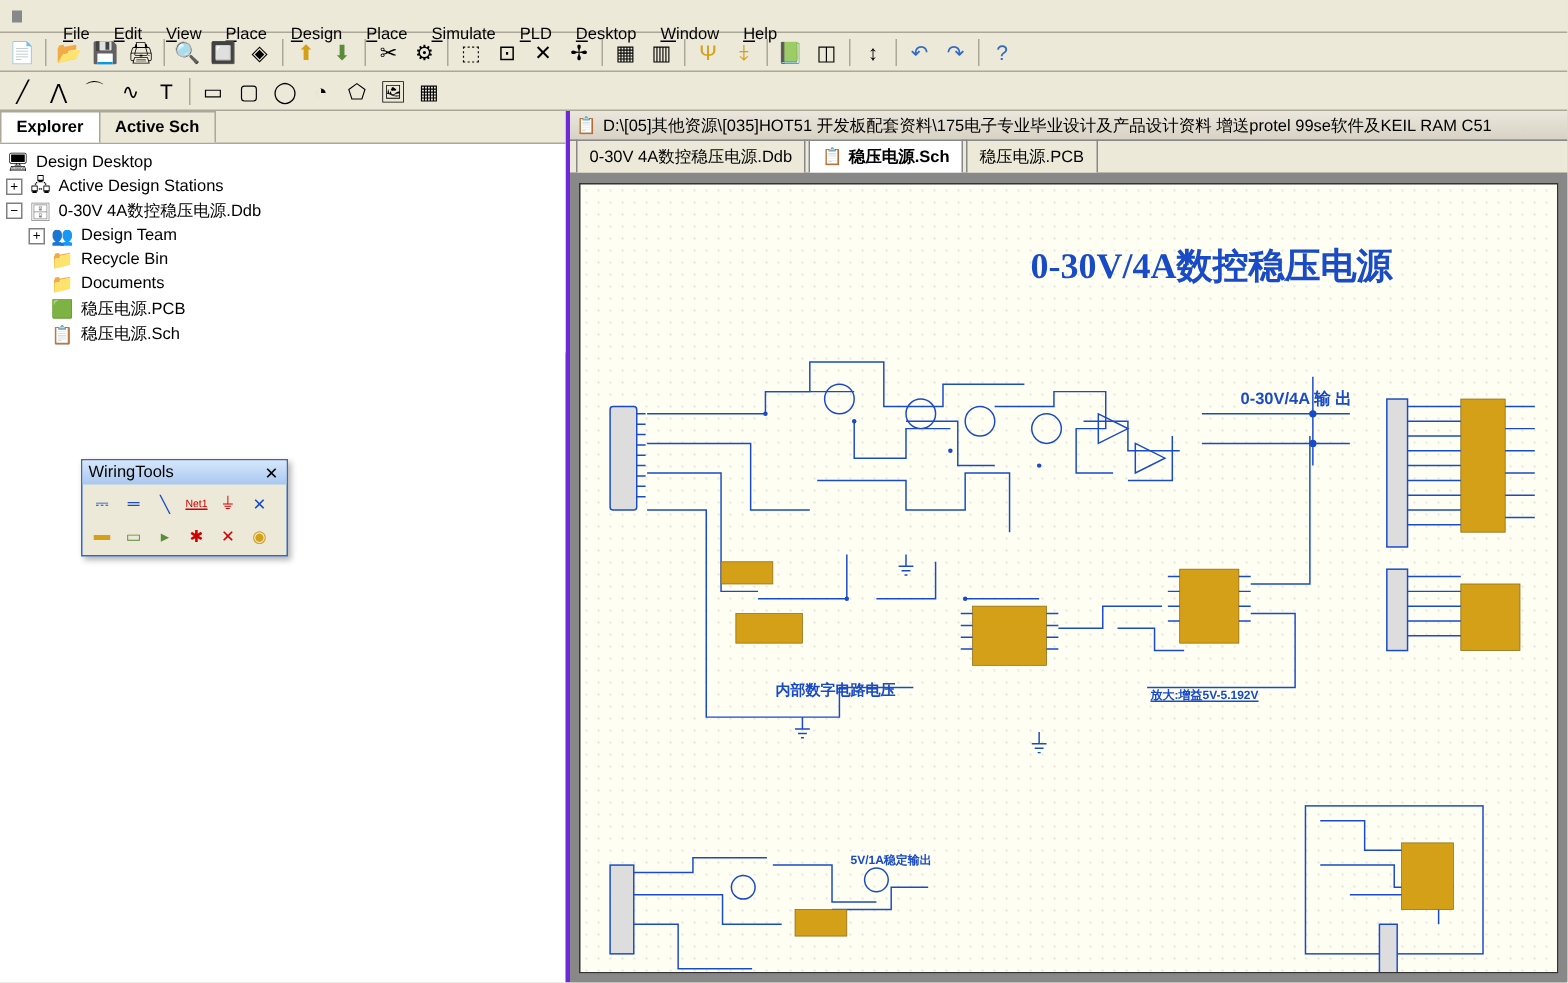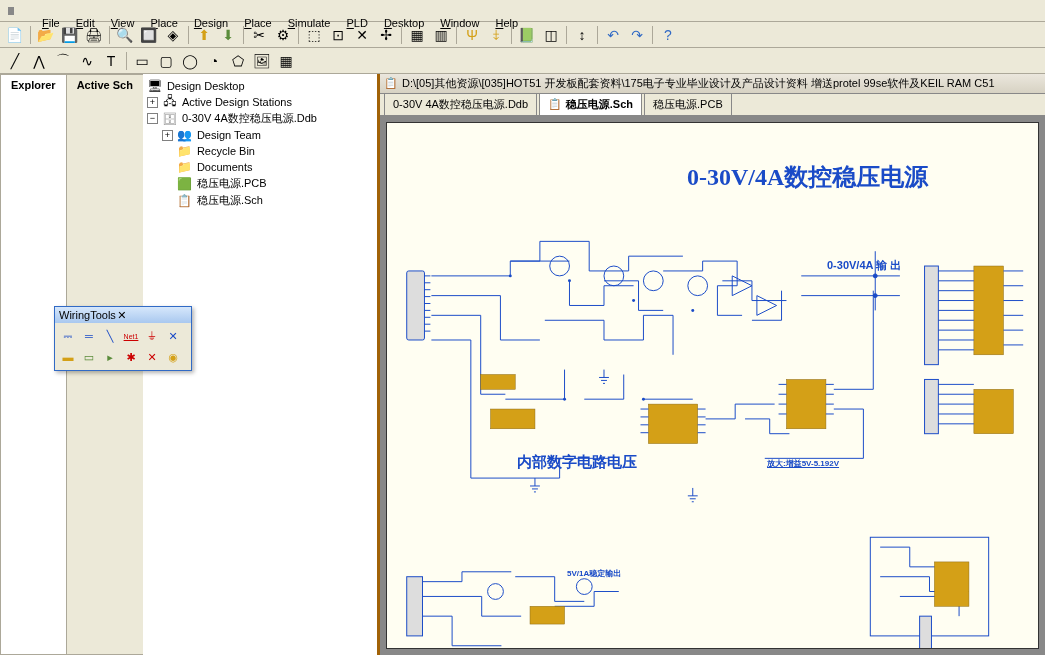--- a/index.html
+++ b/index.html
@@ -13,37 +13,37 @@
 
 
 .toolbar { background: #ece9d8; height: 26px; display: flex; align-items: center; padding: 2px 4px; border-bottom: 1px solid #aca899; gap: 2px; }
 .tb-btn { width: 22px; height: 22px; display: flex; align-items: center; justify-content: center; border: 1px solid transparent; cursor: pointer; font-size: 14px; }
 .tb-sep { width: 1px; height: 18px; background: #aca899; margin: 0 2px; }
 
 
 .main { display: flex; height: calc(100% - 74px); }
 
 
-.left-panel { width: 380px; background: white; border-right: 3px solid #a16207; display: flex; flex-direction: row; position: relative; }
+.left-panel { width: 380px; background: white; border-right: 3px solid #6d28d9; display: flex; flex-direction: column; position: relative; }
 .panel-tabs { display: flex; background: #ece9d8; border-bottom: 1px solid #aca899; }
 .panel-tab { padding: 4px 10px; border: 1px solid #aca899; border-bottom: none; background: white; margin-right: -1px; cursor: pointer; }
 .panel-tab.inactive { background: #ece9d8; }
 .tree { padding: 4px; background: white; }
 .tree-item { display: flex; align-items: center; padding: 1px 0; cursor: default; }
 .tree-exp { width: 11px; height: 11px; border: 1px solid #808080; display: flex; align-items: center; justify-content: center; font-size: 9px; line-height: 1; margin-right: 4px; background: white; }
 .tree-spacer { width: 15px; display: inline-block; }
 .tree-icon { width: 16px; height: 14px; margin-right: 4px; display: inline-flex; align-items: center; justify-content: center; font-size: 12px; }
 .tree-label { white-space: nowrap; }
 .folder-icon { color: #d4a017; }
 .db-icon { color: #888; }
 .doc-icon { color: #5a8c3a; }
 
 
 .wiring-tools { position: absolute; left: 54px; top: 232px; width: 138px; background: #ece9d8; border: 1px solid #316ac5; box-shadow: 2px 2px 4px rgba(0,0,0,0.3); }
-.wt-title { background: linear-gradient(to bottom, #d6e7fb, #a9c8ef); padding: 2px 4px; font-size: 10px; display: flex; align-items: center; }
+.wt-title { background: linear-gradient(to bottom, #d6e7fb, #a9c8ef); padding: 2px 4px; font-size: 10px; display: flex; justify-content: space-between; align-items: center; }
 .wt-close { width: 12px; height: 12px; display: flex; align-items: center; justify-content: center; cursor: pointer; }
 .wt-body { padding: 3px; display: flex; flex-wrap: wrap; gap: 1px; }
 .wt-btn { width: 20px; height: 20px; border: 1px solid transparent; display: flex; align-items: center; justify-content: center; cursor: pointer; font-size: 11px; }
 
 
 .right-panel { flex: 1; display: flex; flex-direction: column; background: #aca899; }
 .doc-title-bar { background: linear-gradient(to bottom, #ebe7dd, #d7d2c3); height: 20px; display: flex; align-items: center; padding: 0 4px; gap: 4px; border-bottom: 1px solid #888; }
 .doc-title-icon { width: 14px; height: 14px; }
 .doc-title-text { font-size: 11px; white-space: nowrap; overflow: hidden; }
 .doc-tabs { background: #ece9d8; height: 22px; display: flex; align-items: flex-end; padding-left: 4px; border-bottom: 1px solid #888; }
@@ -232,21 +232,21 @@
       <div class="doc-tab">
         <span>稳压电源.PCB</span>
       </div>
     </div>
 
     <div class="canvas-wrap">
       <div class="canvas">
         <div class="grid"></div>
         <div class="sch-title">0-30V/4A数控稳压电源</div>
         <div class="sch-sub" style="top:135px; left:440px;">0-30V/4A 输 出</div>
-        <div class="sch-sub" style="top:330px; left:130px; font-size:15px;">内部数字电路电压</div>
+        <div class="sch-sub" style="top:330px; left:130px; font-size:10px;">内部数字电路电压</div>
         <div class="sch-sub" style="top:335px; left:380px; font-size:8px;text-decoration:underline;">放大:增益5V-5.192V</div>
         <div class="sch-sub" style="top:445px; left:180px; font-size:8px;">5V/1A稳定输出</div>
 
         <svg class="schematic" viewBox="0 0 660 580">
 
           <rect class="bus-rect" x="20" y="150" width="18" height="70" rx="2"></rect>
           <g class="wire">
               <path d="M38 155 h6 M38 162 h6 M38 169 h6 M38 176 h6 M38 183 h6 M38 190 h6 M38 197 h6 M38 204 h6 M38 211 h6"></path>
             </g>
 

